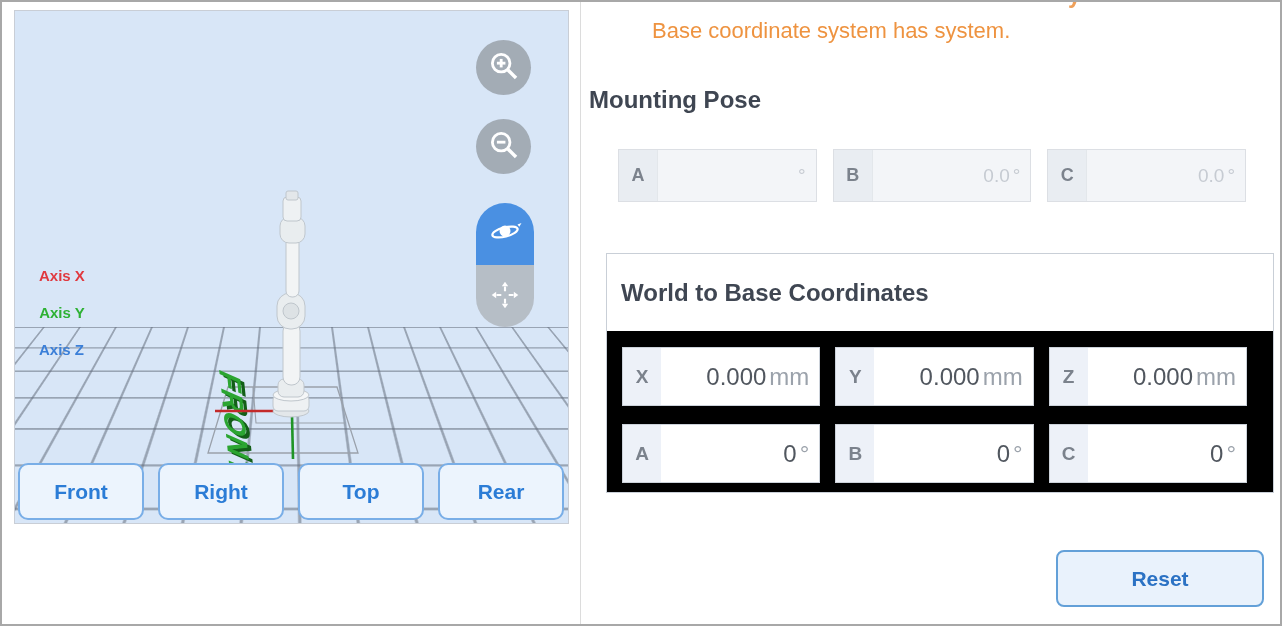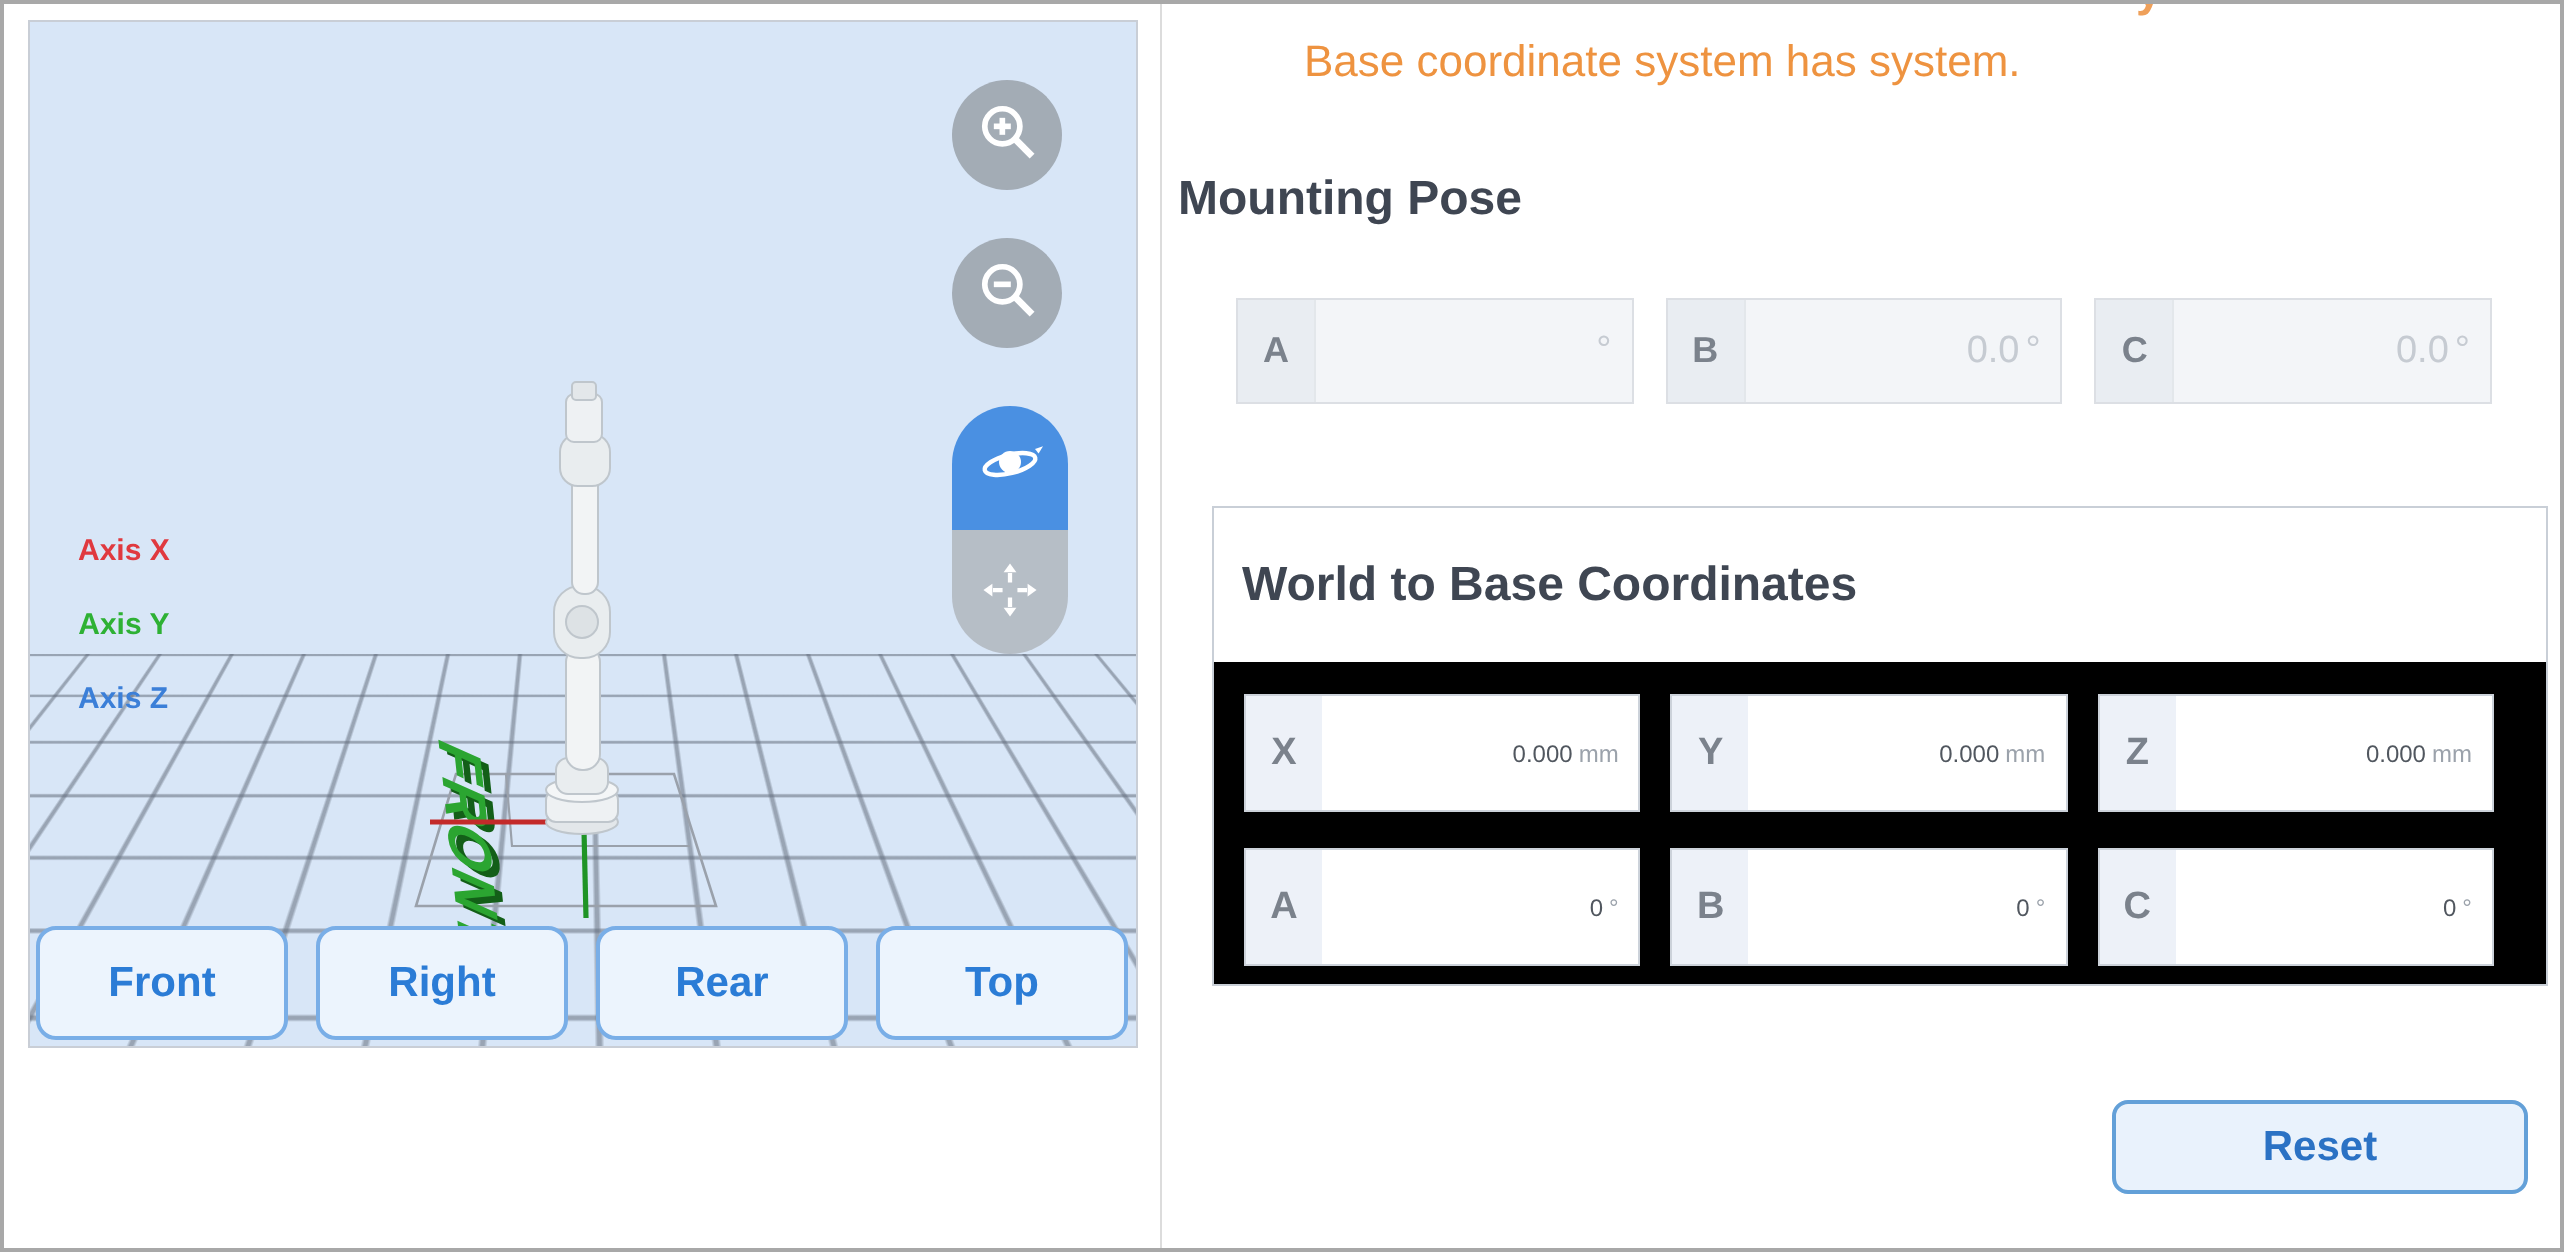--- a/index.html
+++ b/index.html
@@ -77,34 +77,34 @@
     flex:1;display:flex;align-items:center;justify-content:flex-end;
     padding-right:10px;white-space:nowrap;
   }
   .field .unit{margin-left:3px;}
   .field.disabled{border:1px solid #dcdfe4;background:#f3f5f8;}
   .field.disabled .field-label{background:#e9edf2;color:#7b828c;font-size:18px;border-right:1px solid #e3e7eb;}
   .field.disabled .field-value{font-size:19px;color:#c6cbd2;}
   .field.disabled .unit{color:#c6cbd2;}
   .field.enabled{border:1px solid #ccd2da;background:#ffffff;}
   .field.enabled .field-label{background:#edf1f8;color:#7b828c;font-size:19px;}
-  .field.enabled .field-value{font-size:12px;color:#51575f;}
+  .field.enabled .field-value{font-size:24px;color:#51575f;}
   .field.enabled .unit{color:#9ba2ab;}
   .wtb-panel{
     position:absolute;left:604px;top:251px;width:668px;height:240px;
     box-sizing:border-box;border:1px solid #c9cfd7;background:#000000;
   }
   .panel-header{
     height:77px;background:#ffffff;display:flex;align-items:center;
     padding-left:14px;font-size:24px;font-weight:bold;color:#3f4652;
   }
   .panel-body{padding:16px 26px 0 15px;}
   .coord-row{display:flex;gap:15px;height:59px;margin-bottom:18px;}
   .reset-btn{
-    position:absolute;left:1054px;top:548px;width:208px;height:47px;
+    position:absolute;left:1054px;top:548px;width:208px;height:57px;
     background:#e9f2fc;border:2px solid #63a0d8;border-radius:8px;
     color:#2b72c4;font-size:21px;font-weight:bold;cursor:pointer;
     font-family:"Liberation Sans",sans-serif;
   }
 </style>
 </head>
 <body>
 
 <div id="app">
 
@@ -190,22 +190,22 @@
               <path d="M28.5 16 l-4.2 -3 v6 z"></path>
             </g>
           </svg>
         </span>
       </button>
     </div>
 
     <div class="view-buttons">
       <button class="view-btn">Front</button>
       <button class="view-btn">Right</button>
+      <button class="view-btn">Top</button>
       <button class="view-btn">Rear</button>
-      <button class="view-btn">Top</button>
     </div>
   </div>
 
   <div class="divider"></div>
 
   <div class="clip-fragment">
     <span>y</span>
   </div>
 
   <div class="warning-text">Base coordinate system has system.</div>

